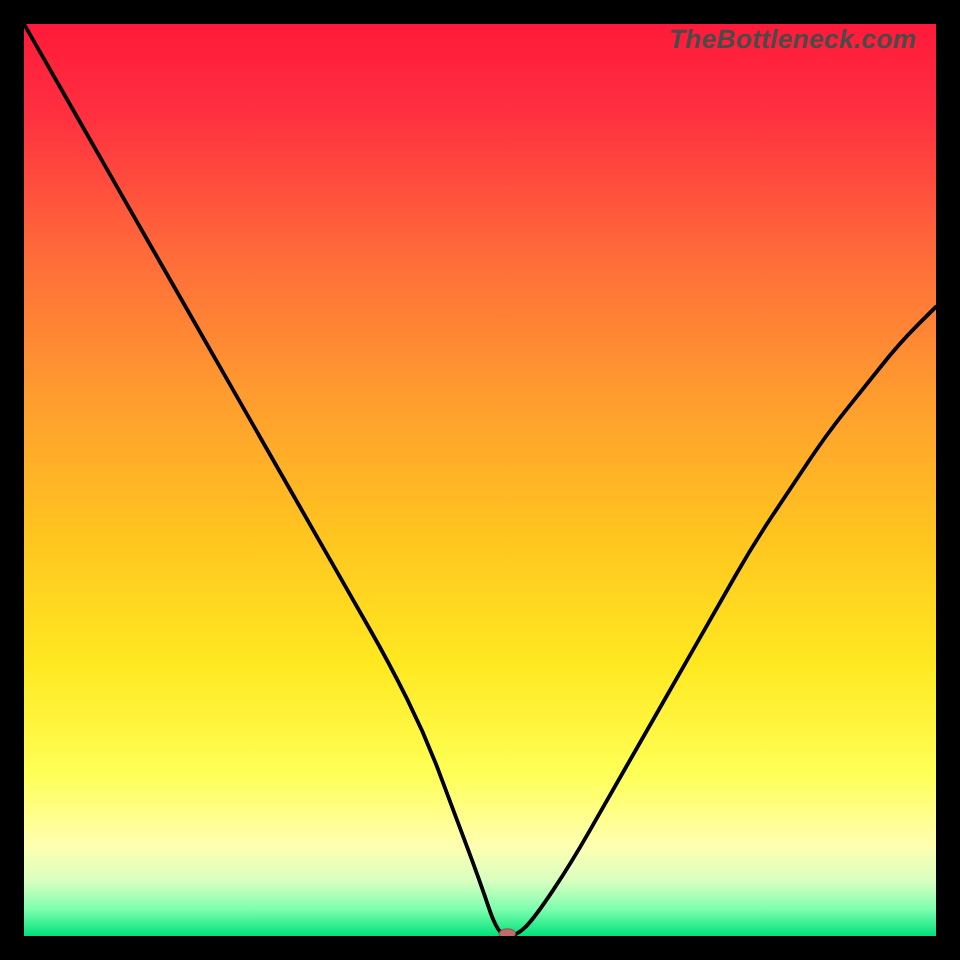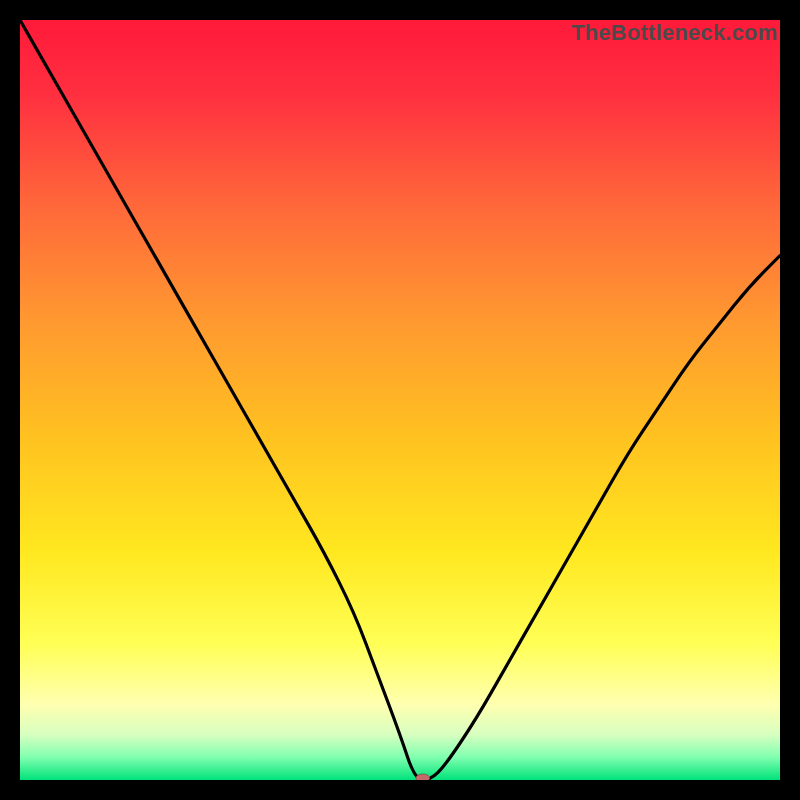--- a/index.html
+++ b/index.html
@@ -22,26 +22,27 @@
   .plot-wrapper {
     position: absolute;
     left: 0;
     top: 0;
     width: 760px;
     height: 760px;
   }
   .watermark {
     position: absolute;
     top: 0;
-    right: 2px;
+    right: 16px;
     color: #4a4a4a;
     font-size: 22px;
     font-weight: 600;
     letter-spacing: 0.2px;
     z-index: 5;
+    font-style: italic;
   }
   svg {
     display: block;
   }
 </style>
 </head>
 <body>
 
 <div class="frame">
   <div class="watermark">TheBottleneck.com</div>

